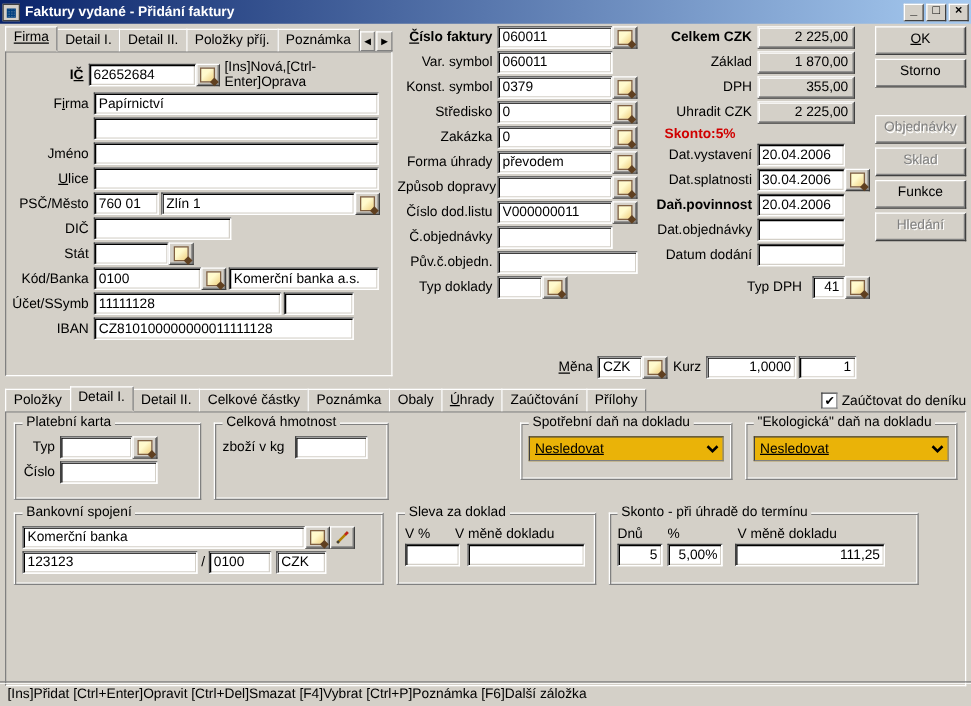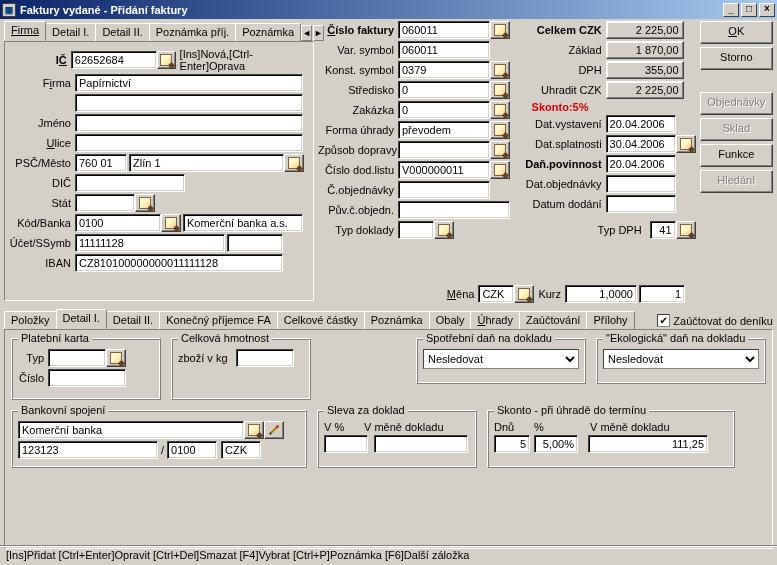--- a/index.html
+++ b/index.html
@@ -60,21 +60,21 @@
     cursor: pointer; font-size: 10px;
   }
   .lookup-glyph { width: 12px; height: 12px; border: 1px solid #806040; background: linear-gradient(135deg,#fffacd 40%,#f0d080 100%); position: relative; }
   .lookup-glyph::after { content: ""; position: absolute; right: -3px; bottom: -3px; width: 5px; height: 5px; background: #604020; transform: rotate(45deg); }
 
   .pencil-glyph { width: 2px; height: 12px; background: #b08000; transform: rotate(45deg); border-top: 3px solid #c02020; border-bottom: 2px solid #404040; }
 
   .groupbox { border: 1px solid #808080; border-top-color: #fff; border-left-color: #fff; box-shadow: inset 1px 1px 0 #808080, inset -1px -1px 0 #fff; position: relative; padding: 10px 6px 6px; margin: 2px; }
   .groupbox > .legend { position: absolute; top: -7px; left: 6px; background: #d4d0c8; padding: 0 3px; }
 
-  select { height: 20px; background: #ffffff; border: 1px solid #808080; border-top-color: #404040; border-left-color: #404040; font-size: 11px; }
+  select { height: 20px; background: #eab308; border: 1px solid #808080; border-top-color: #404040; border-left-color: #404040; font-size: 11px; text-decoration: underline; }
 
   .checkbox { width: 13px; height: 13px; background: #fff; border: 1px solid #808080; border-top-color: #404040; border-left-color: #404040; display: inline-flex; align-items: center; justify-content: center; font-size: 10px; margin-right: 3px; }
 
   .statusbar { position: absolute; left: 0; right: 0; bottom: 0; height: 20px; border-top: 1px solid #808080; box-shadow: inset 0 1px 0 #fff; padding: 3px 6px; }
 
   .main-top { display: flex; gap: 4px; }
   .col-left { width: 310px; }
   .col-mid  { width: 210px; }
   .col-rt   { flex: 1; }
   .col-btns { width: 78px; display: flex; flex-direction: column; gap: 3px; padding-top: 0; }
@@ -99,21 +99,21 @@
 
 <div class="client">
 
   <div class="main-top">
 
     <div class="col-left">
       <div class="tabstrip top">
         <div class="tab active"><span class="ul">Firma</span></div>
         <div class="tab">Detail I.</div>
         <div class="tab">Detail II.</div>
-        <div class="tab">Poznámka příj.</div>
+        <div class="tab">Položky příj.</div>
         <div class="tab">Poznámka</div>
         <div class="tabscroll">◄</div>
         <div class="tabscroll">►</div>
       </div>
 
       <div style="border:1px solid #fff; border-top-color:#808080; border-left-color:#808080; padding:6px 4px 4px; height:260px;">
         <div class="row">
           <div class="lbl bold" style="width:66px;"><span>I</span><span class="ul">Č</span></div>
           <input class="text" style="width: 86px;" value="62652684">
           <span class="iconbtn">
@@ -319,21 +319,20 @@
       </span>
     <div class="lbl" style="margin-left:4px;">Kurz</div>
     <input class="text ra" style="width: 72px;" value="1,0000">
     <input class="text ra" style="width: 46px; margin-left: 2px;" value="1">
   </div>
 
   <div class="tabstrip2" style="margin-top:6px;">
     <div class="tab">Položky</div>
     <div class="tab active">Detail I.</div>
     <div class="tab">Detail II.</div>
-    <div class="tab">Konečný příjemce FA</div>
     <div class="tab">Celkové částky</div>
     <div class="tab">Poznámka</div>
     <div class="tab">Obaly</div>
     <div class="tab"><span class="ul">Ú</span><span>hrady</span></div>
     <div class="tab">Zaúčtování</div>
     <div class="tab">Přílohy</div>
     <div style="flex:1;"></div>
     <label style="display:flex; align-items:center; margin-bottom:2px;">
       <span class="checkbox">✔</span>
         <span>Zaúčtovat do deníku</span>

